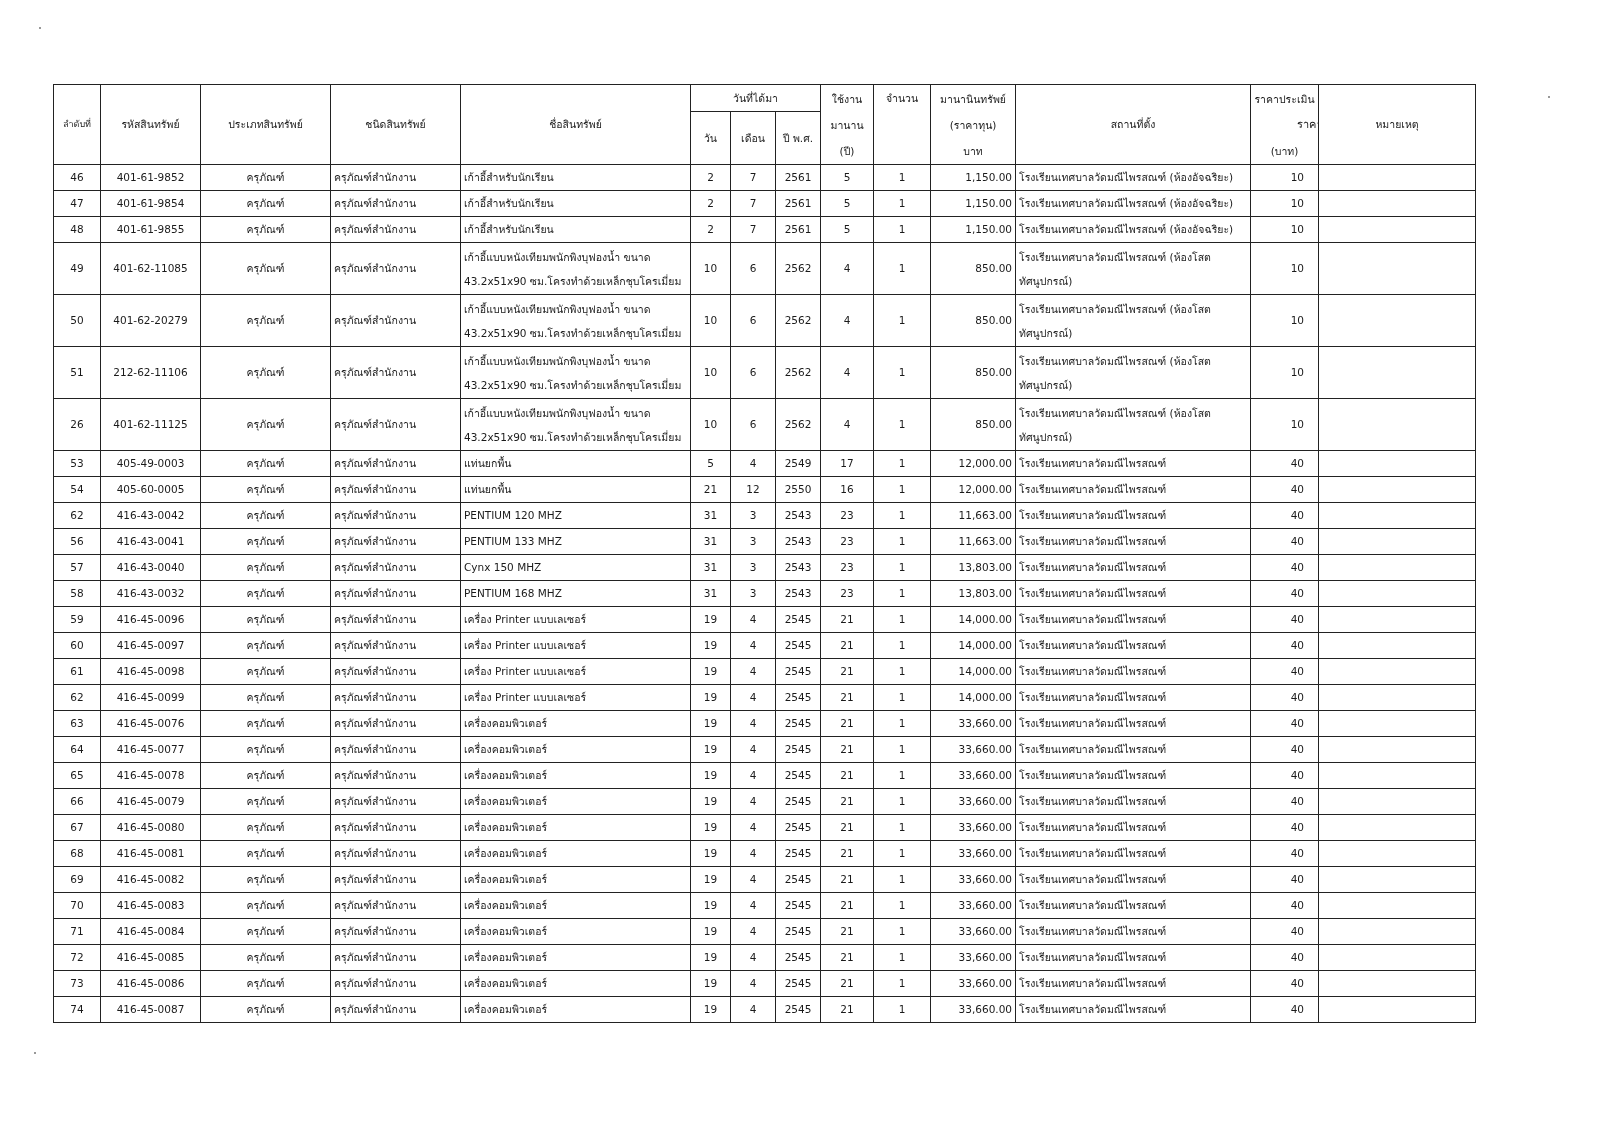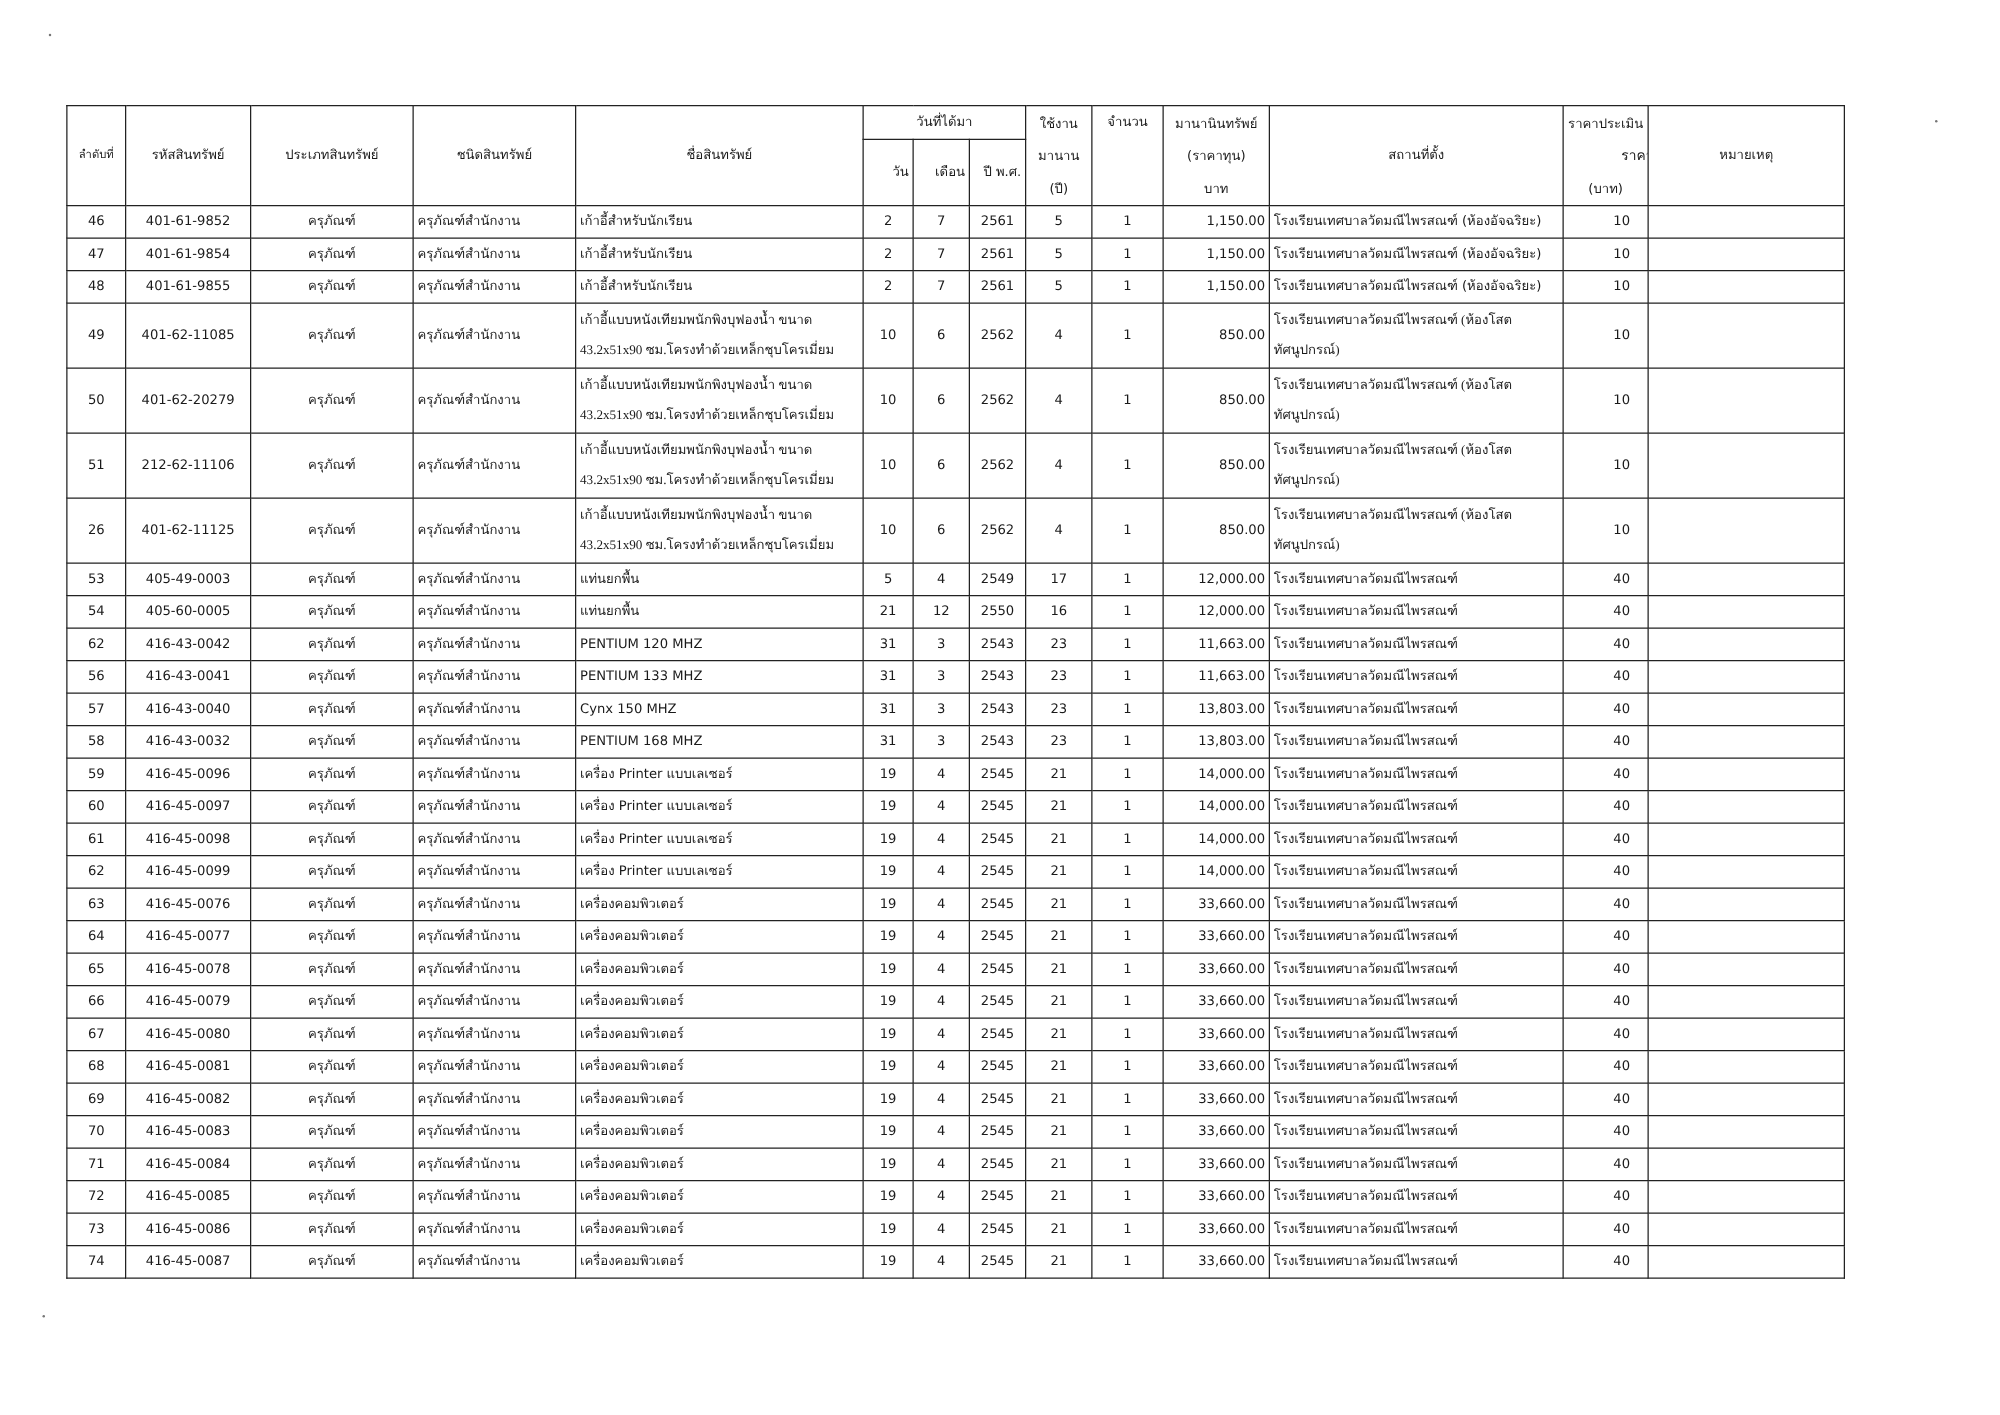--- a/index.html
+++ b/index.html
@@ -15,29 +15,29 @@
   .asset-table td, .asset-table th {
     border: 1px solid #222;
     padding: 0 3px;
     overflow: hidden;
     white-space: nowrap;
     line-height: 13px;
   }
   .asset-table th { font-weight: normal; text-align: center; vertical-align: middle; font-size: 10.5px; }
   .asset-table th.small { font-size: 9px; }
   .asset-table thead tr.h1 th { height: 26px; }
-  .asset-table thead tr.h2 th { height: 52px; text-align: right; }
+  .asset-table thead tr.h2 th { height: 52px; }
   .asset-table .hdr-stack span { display: block; line-height: 26px; }
   .asset-table tbody tr.single td { height: 25px; }
   .asset-table tbody tr.double td { height: 51px; }
   .c { text-align: center; }
   .r { text-align: right; }
   .l { text-align: left; }
   .wrap { white-space: normal; line-height: 24px; }
-  .wrap span { display: block; line-height: 24px; font-family: Liberation Serif, serif; }
+  .wrap span { display: block; line-height: 24px; }
 </style>
 </head>
 <body>
 
 <div class="speck" style="left:39px;top:27px;"></div>
 <div class="speck" style="left:34px;top:1052px;"></div>
 <div class="speck" style="left:1548px;top:96px;"></div>
 
 <table class="asset-table">
   <colgroup>

